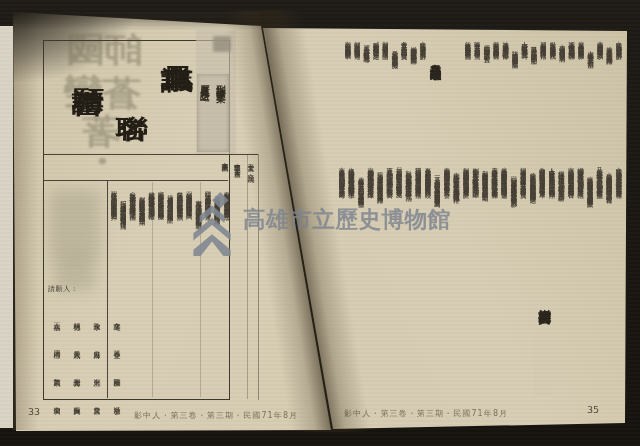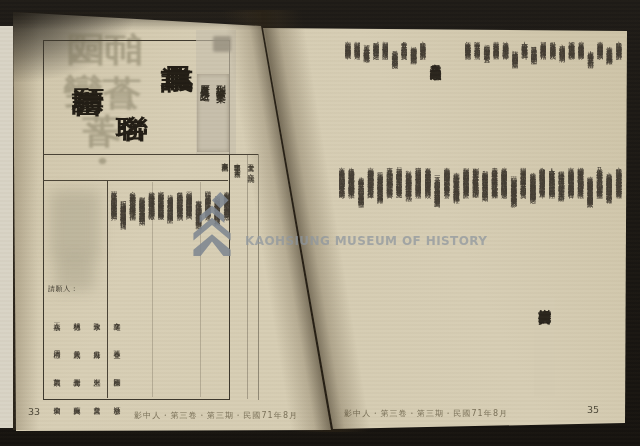--- a/index.html
+++ b/index.html
@@ -237,16 +237,16 @@
 
   <div id="watermark">
     <svg id="wm-logo" width="46" height="64" viewBox="0 0 44 62">
       <g fill="#7f8791" opacity="0.88">
         <path d="M30 0 L38 8 L30 16 L22 8 Z"></path>
         <path d="M22 13 L34 23 L34 30 L22 20 L10 30 L10 23 Z"></path>
         <path d="M22 25 L40 40 L40 47 L22 32 L4 47 L4 40 Z"></path>
         <path d="M22 41 L40 56 L40 62 L33 62 L22 48 L11 62 L4 62 L4 56 Z"></path>
       </g>
     </svg>
-    <div id="wm-latin">KAOHSIUNG MUSEUM OF HISTORY</div>
+    <div id="wm-cjk">高雄市立歷史博物館</div>
   </div>
 
 </div>
 
 </body></html>

